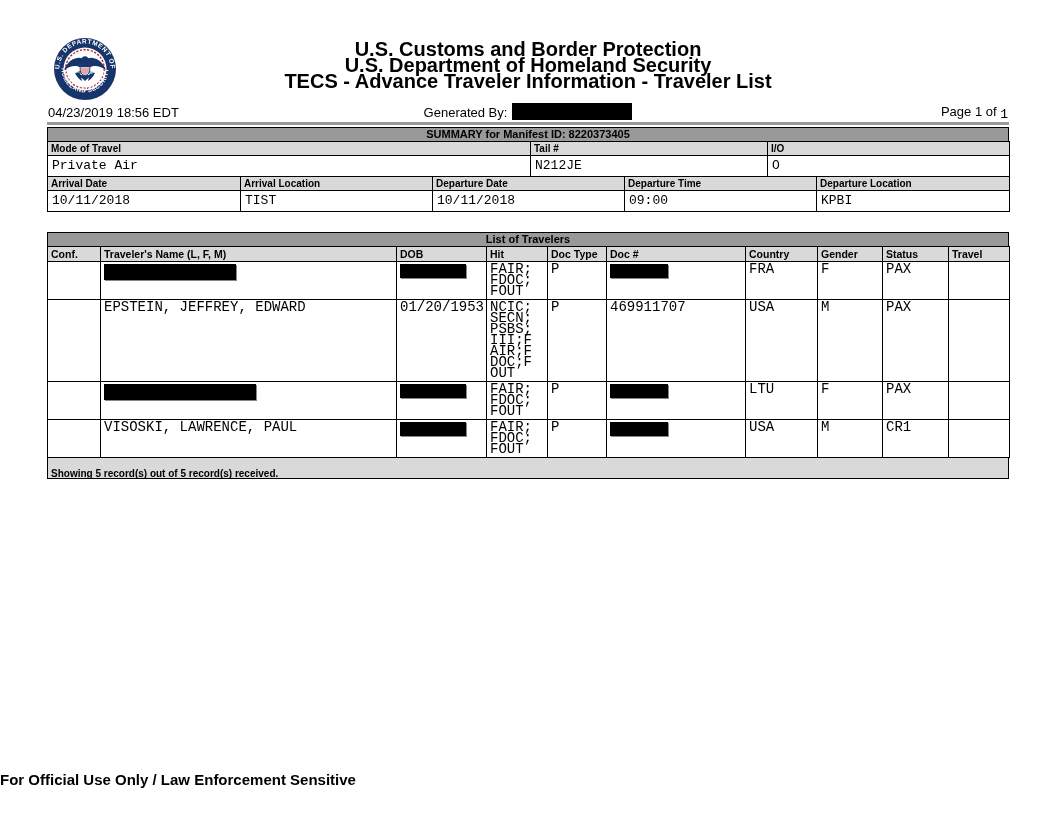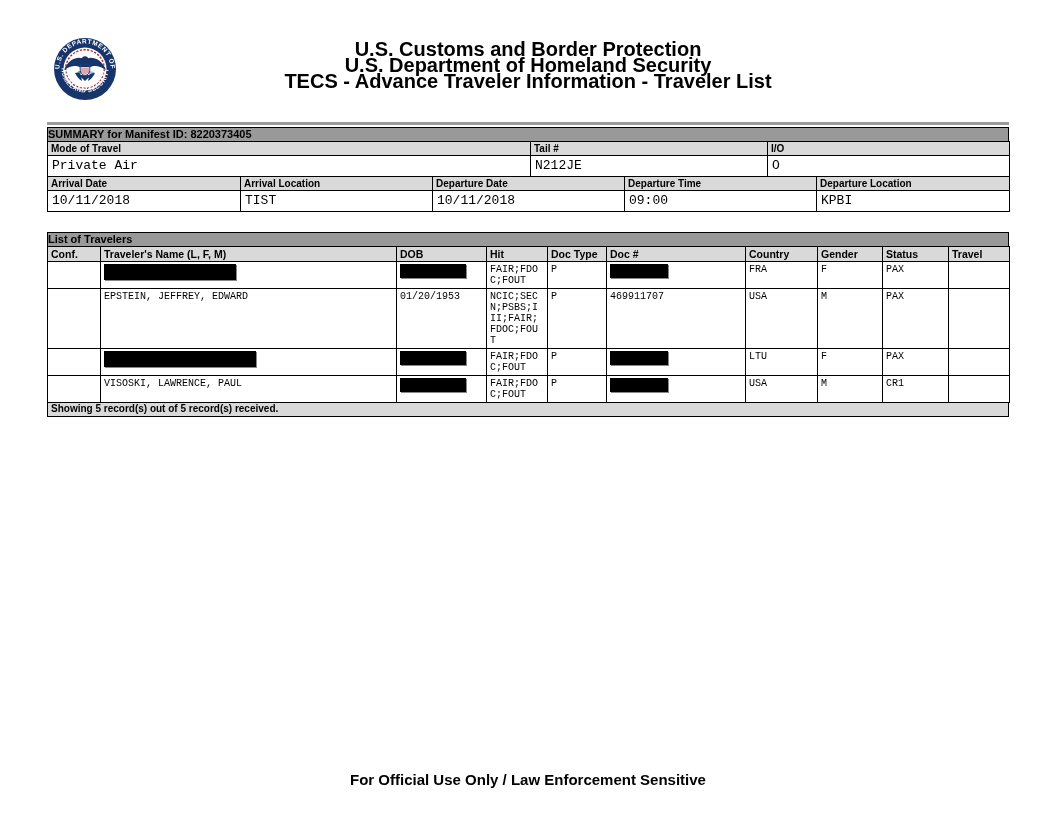--- a/index.html
+++ b/index.html
@@ -66,21 +66,21 @@
     width: 962px;
     height: 3px;
     background: #9a9a9a;
   }
 
   
   .section-bar {
     border: 1px solid #000;
     border-bottom: none;
     background: #999999;
-    text-align: left;
+    text-align: center;
     font-weight: bold;
     font-size: 11px;
     line-height: 13px;
     height: 14px;
   }
   table {
     border-collapse: collapse;
     table-layout: fixed;
     width: 962px;
     padding-left: 6px;
@@ -108,59 +108,59 @@
   }
 
   
   .summary-wrap { position: absolute; top: 127px; left: 47px; width: 962px; }
 
   
   .travelers-wrap { position: absolute; top: 232px; left: 47px; width: 962px; }
   .travelers-wrap th { font-size: 10.5px; height: 15px; }
   .travelers-wrap td {
     font-family: "Liberation Mono", monospace;
-    font-size: 10px;
+    font-size: 14px;
     line-height: 11px;
     padding: 2px 3px;
     height: 16px;
   }
   .travelers-wrap td.c-hit {
     padding: 2px 8px 2px 3px;
     word-break: break-all;
     white-space: normal;
   }
   .table-footer {
     border: 1px solid #000;
     border-top: none;
     background: #d9d9d9;
     font-weight: bold;
     font-size: 10px;
     line-height: 12px;
     height: 14px;
-    padding: 0 3px;
+    padding: 10px 3px;
   }
 
   
   .redact {
     display: inline-block;
     background: #000;
     box-shadow: 1px 1px 0 #888;
   }
   .redact-name { width: 132px; height: 16px; }
   .redact-name.wide { width: 152px; height: 16px; }
   .redact-dob  { width: 66px;  height: 14px; }
   .redact-doc  { width: 58px;  height: 14px; }
 
   
   .bottom-footer {
     position: absolute;
     top: 771px;
     left: 0;
     width: 1056px;
-    text-align: center;
+    text-align: left;
     font-weight: bold;
     font-size: 15px;
   }
 </style>
 </head>
 <body>
 
 <div class="page">
 
   <svg class="seal" viewBox="0 0 64 64">
@@ -191,20 +191,30 @@
       <path d="M29,30.6 v5.8 M31,30.6 v6.9 M33,30.6 v6.9 M35,30.6 v5.8" stroke="#b22234" stroke-width="0.8" fill="none"></path>
     </g>
   </svg>
 
   <div class="title-block">
     <div>U.S. Customs and Border Protection</div>
     <div>U.S. Department of Homeland Security</div>
     <div>TECS - Advance Traveler Information - Traveler List</div>
   </div>
 
+  <div class="info-row">
+    <span class="info-date">04/23/2019 18:56 EDT</span>
+    <span class="info-generated">
+      <span>Generated By:</span><span class="redact-gen"></span>
+    </span>
+    <span class="info-page">
+      <span>Page 1 of</span>
+      <span class="page-num">1</span>
+    </span>
+  </div>
   <div class="header-rule"></div>
 
   <div class="summary-wrap">
     <div class="section-bar">SUMMARY for Manifest ID: 8220373405</div>
     <table>
       <colgroup>
           <col style="width:483px">
           <col style="width:237px">
           <col style="width:242px">
         </colgroup>

